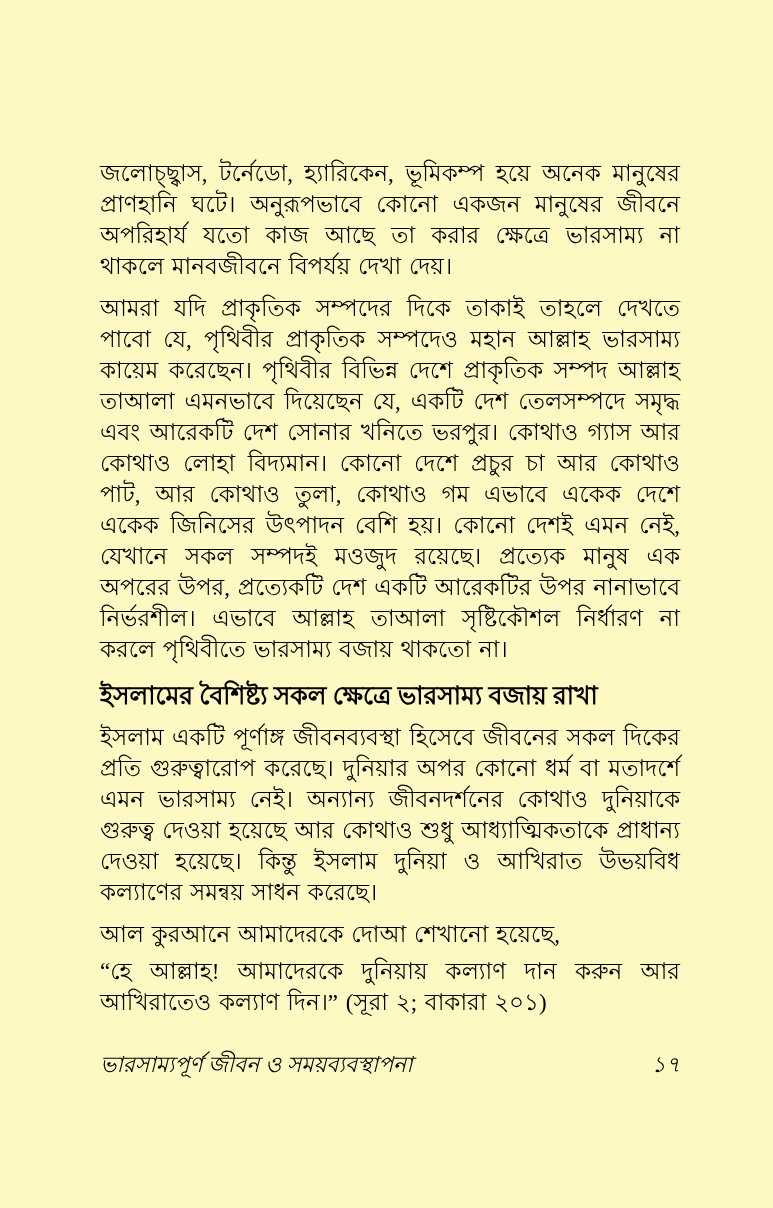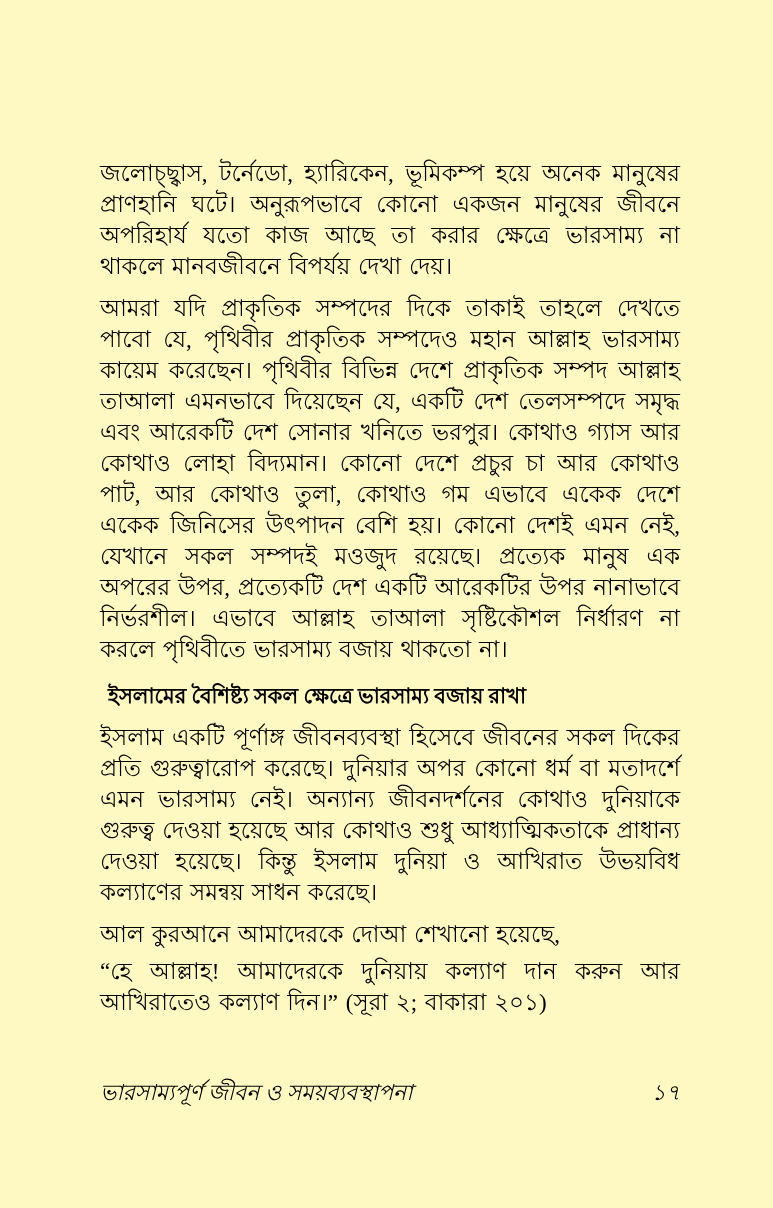--- a/index.html
+++ b/index.html
@@ -25,22 +25,22 @@
   }
   .content p.body-para {
     margin: 0 0 11px 0;
     font-size: 23px;
     line-height: 31px;
     text-align: justify;
     text-justify: inter-word;
     word-spacing: 2px;
   }
   .content h2.section-heading {
-    margin: 14px 0 9px 8px;
-    font-size: 21px;
+    margin: 14px 0 9px 0;
+    font-size: 25px;
     line-height: 34px;
     font-weight: bold;
     text-align: left;
   }
   .intro-line {
     margin: 0 0 6px 0 !important;
     font-family: Liberation Serif, serif;
   }
   .arabic-verse {
     margin: 6px 0 8px 0;
@@ -55,21 +55,20 @@
     font-family: Liberation Serif, serif;
   }
   .footer {
     position: absolute;
     left: 100px;
     top: 1050px;
     width: 580px;
     display: flex;
     justify-content: space-between;
     align-items: flex-start;
-    margin-top: 28px;
   }
   .running-title {
     font-style: italic;
     font-size: 22px;
     line-height: 30px;
   }
   .page-number {
     font-size: 22px;
     line-height: 30px;
     font-style: italic;

